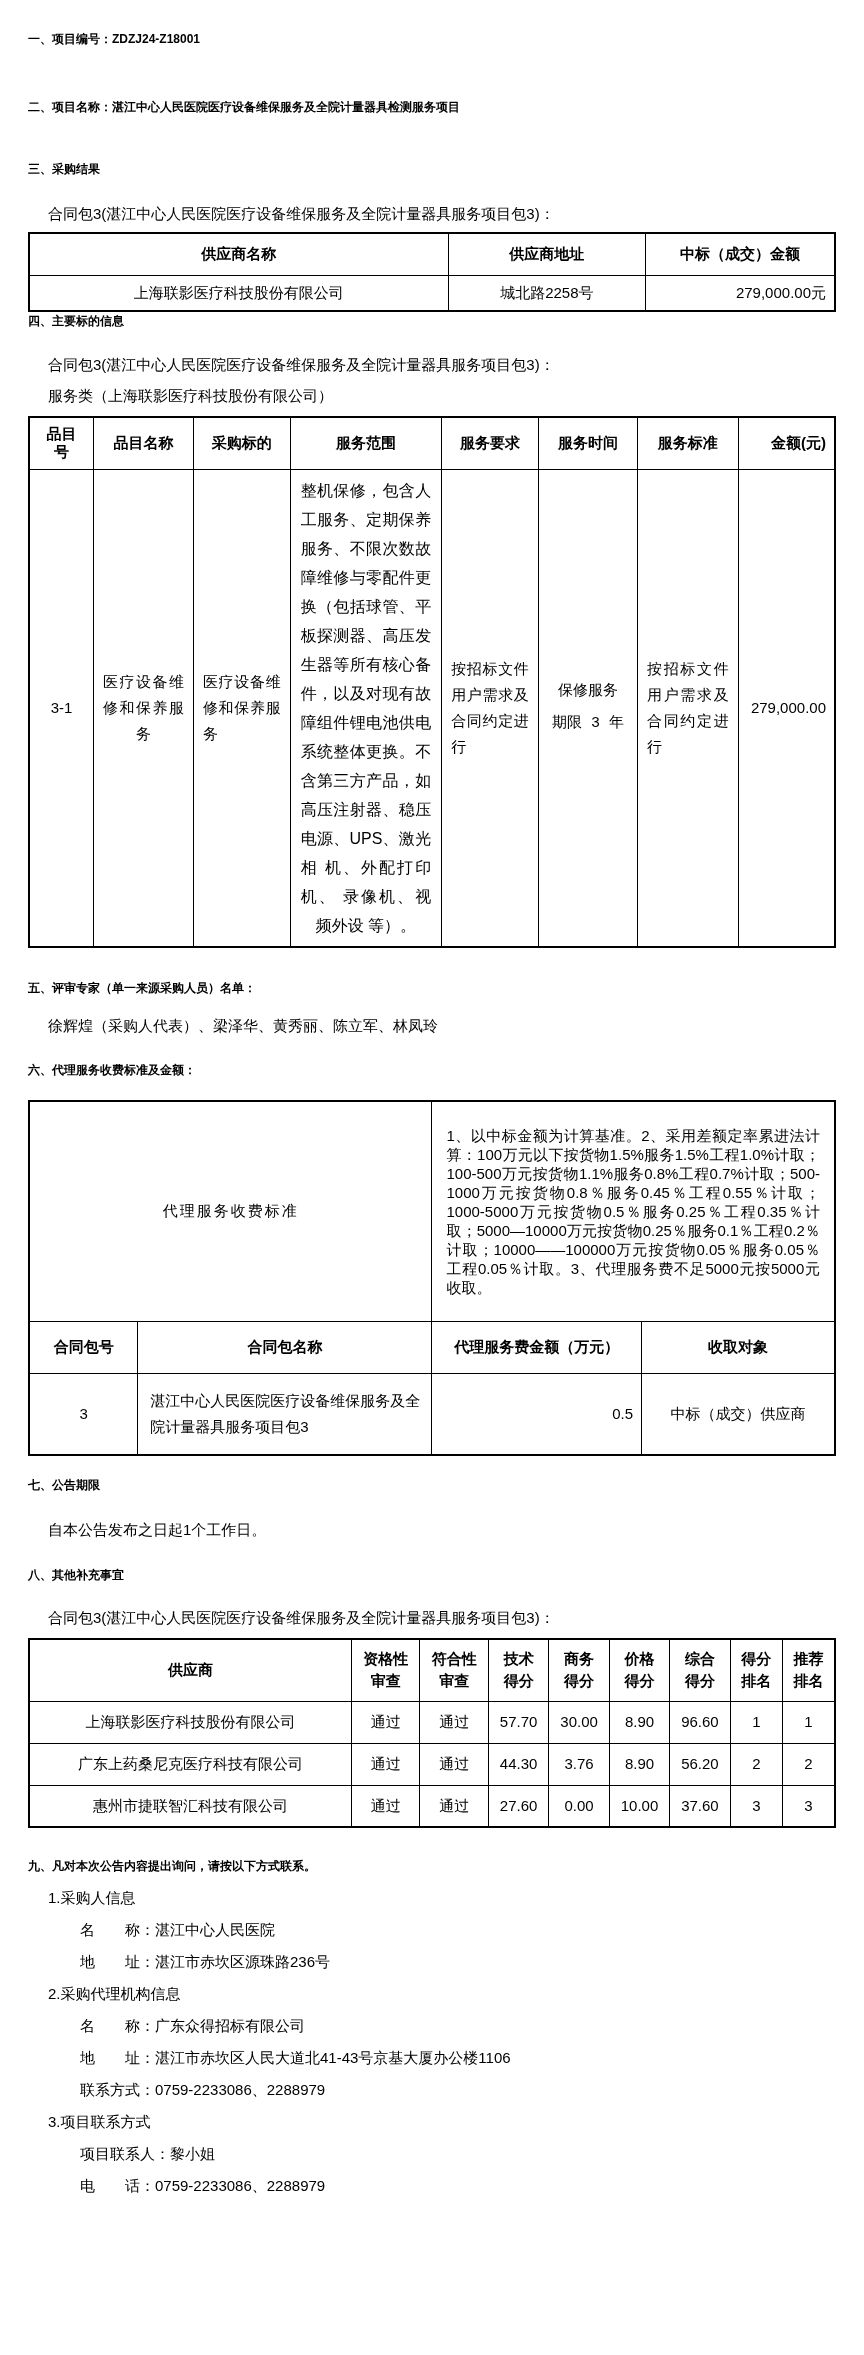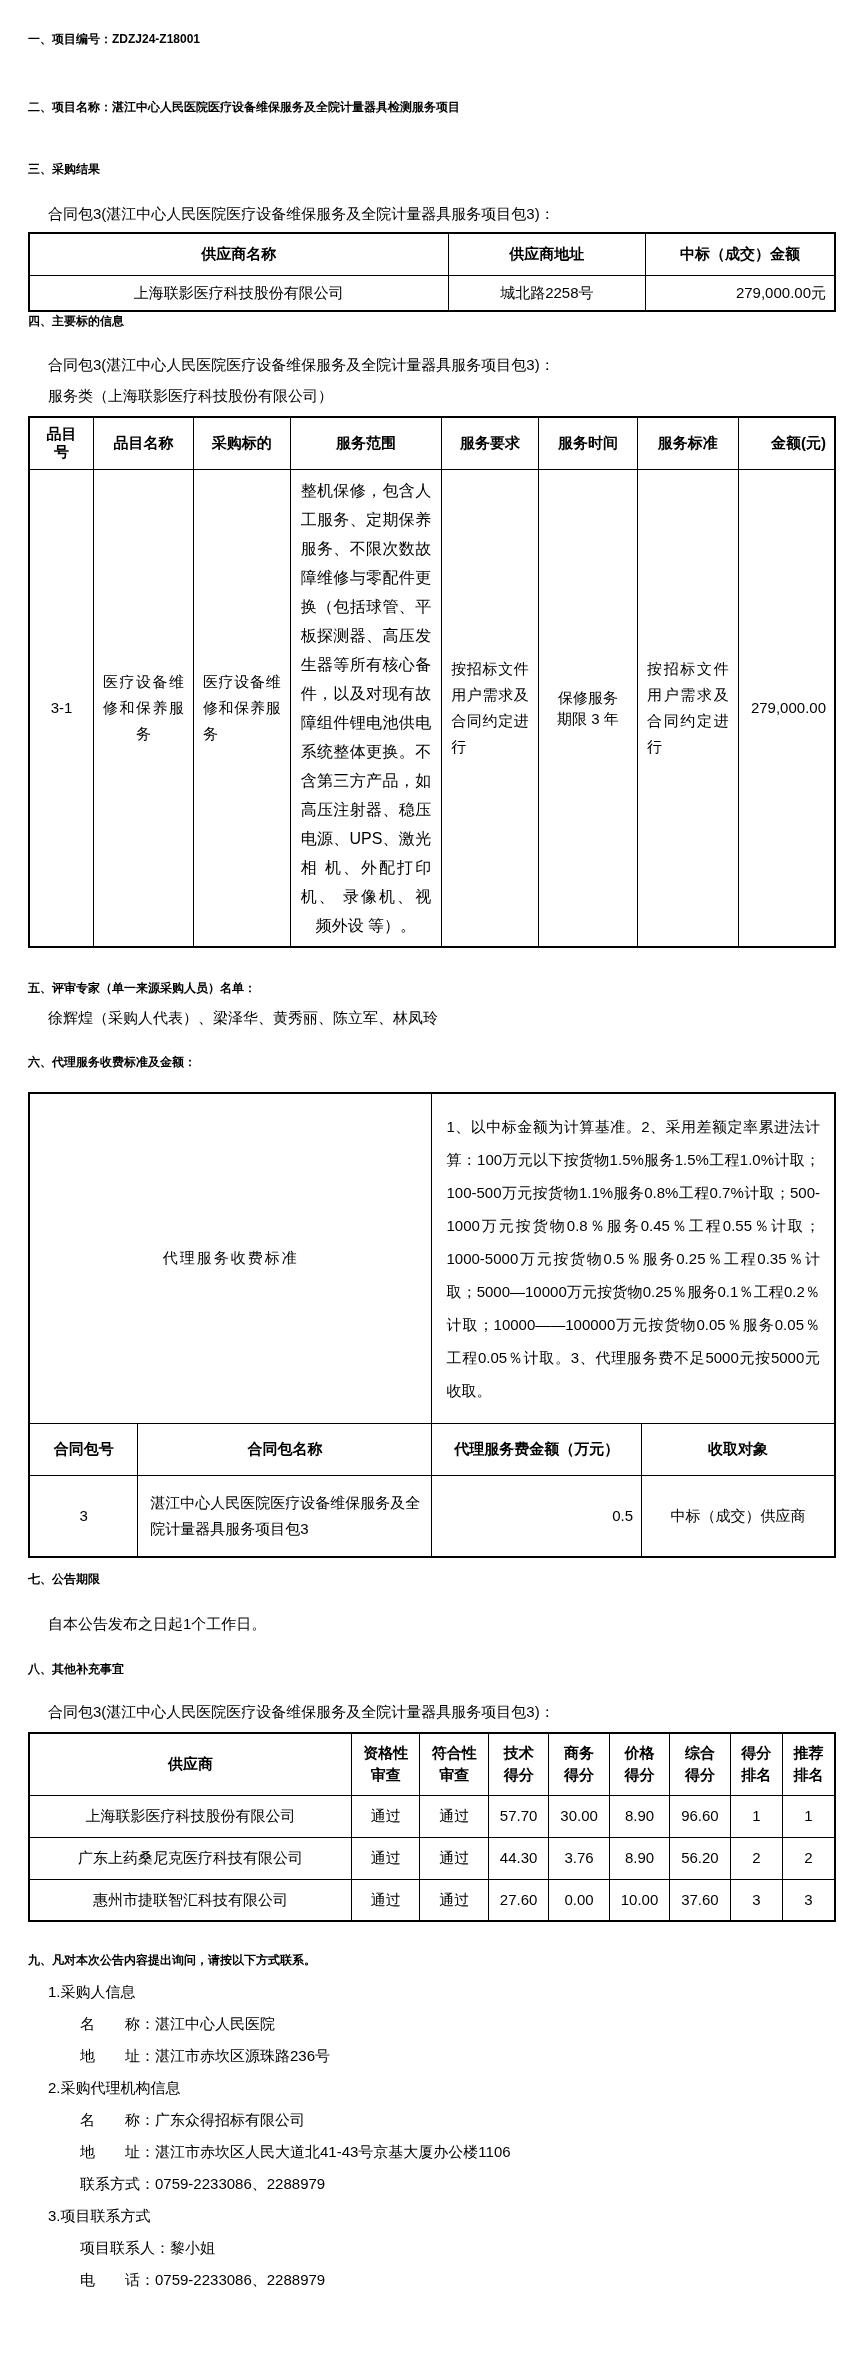--- a/index.html
+++ b/index.html
@@ -8,43 +8,43 @@
     width:864px; height:2355px; overflow:hidden;
     background:#ffffff; color:#000000;
     font-family:"Liberation Sans","DejaVu Sans",sans-serif;
     font-size:15px; line-height:18px;
   }
   .page { padding:30px 28px 0 28px; }
   .sec-heading { font-weight:bold; font-size:12px; }
   .para { padding-left:20px; }
   .mt50{margin-top:50px;} .mt44{margin-top:44px;} .mt36{}
   .mt31{margin-top:31px;} .mt29{margin-top:29px;} .mt27{margin-top:27px;}
-  .mt26{margin-top:26px;} .mt25{margin-top:25px;} .mt24{margin-top:12px;}
+  .mt26{margin-top:26px;} .mt25{margin-top:25px;} .mt24{margin-top:20px;}
   .mt21{margin-top:21px;} .mt13{margin-top:13px;} .mt11{margin-top:11px;}
   .mt9{margin-top:9px;}
 
   table { width:100%; border-collapse:collapse; border:2px solid #000; table-layout:fixed; }
   th,td { border:1px solid #000; padding:4px 6px; text-align:center; vertical-align:middle; font-size:15px; }
   th { font-weight:bold; white-space:pre-line; }
   .right { text-align:right; padding-right:8px; }
 
   
   .t1 th { height:42px; }
   .t1 td { height:36px; }
 
   
   .t2 th { height:52px; }
   .t2 td.tall { vertical-align:middle; }
   .t2 .scope { text-align:justify; text-align-last:center; line-height:29px; padding:6px 10px; font-size:16px; }
   .t2 .just  { text-align:justify; text-align-last:left; line-height:26px; padding:6px 9px; }
   .t2 .cjust { text-align:justify; text-align-last:center; line-height:26px; padding:6px 9px; }
-  .t2 .pre   { white-space:pre-line; line-height:21px; }
-
-  
-  .t3 .feetext { text-align:justify; text-align-last:left; line-height:33px; padding:16px 14px; }
+  .t2 .pre   { white-space:pre-line; line-height:32px;font-family:Liberation Mono, monospace; }
+
+  
+  .t3 .feetext { text-align:justify; text-align-last:left; line-height:19px; padding:24px 14px; }
   .t3 .stdlabel { letter-spacing:2px; }
   .t3 th { height:52px; }
   .t3 td.r3 { height:82px; }
   .t3 .pkgname { text-align:left; padding-left:12px; line-height:26px; }
 
   
   .t4 th { height:62px; line-height:22px; }
   .t4 td { height:42px; }
 
   

